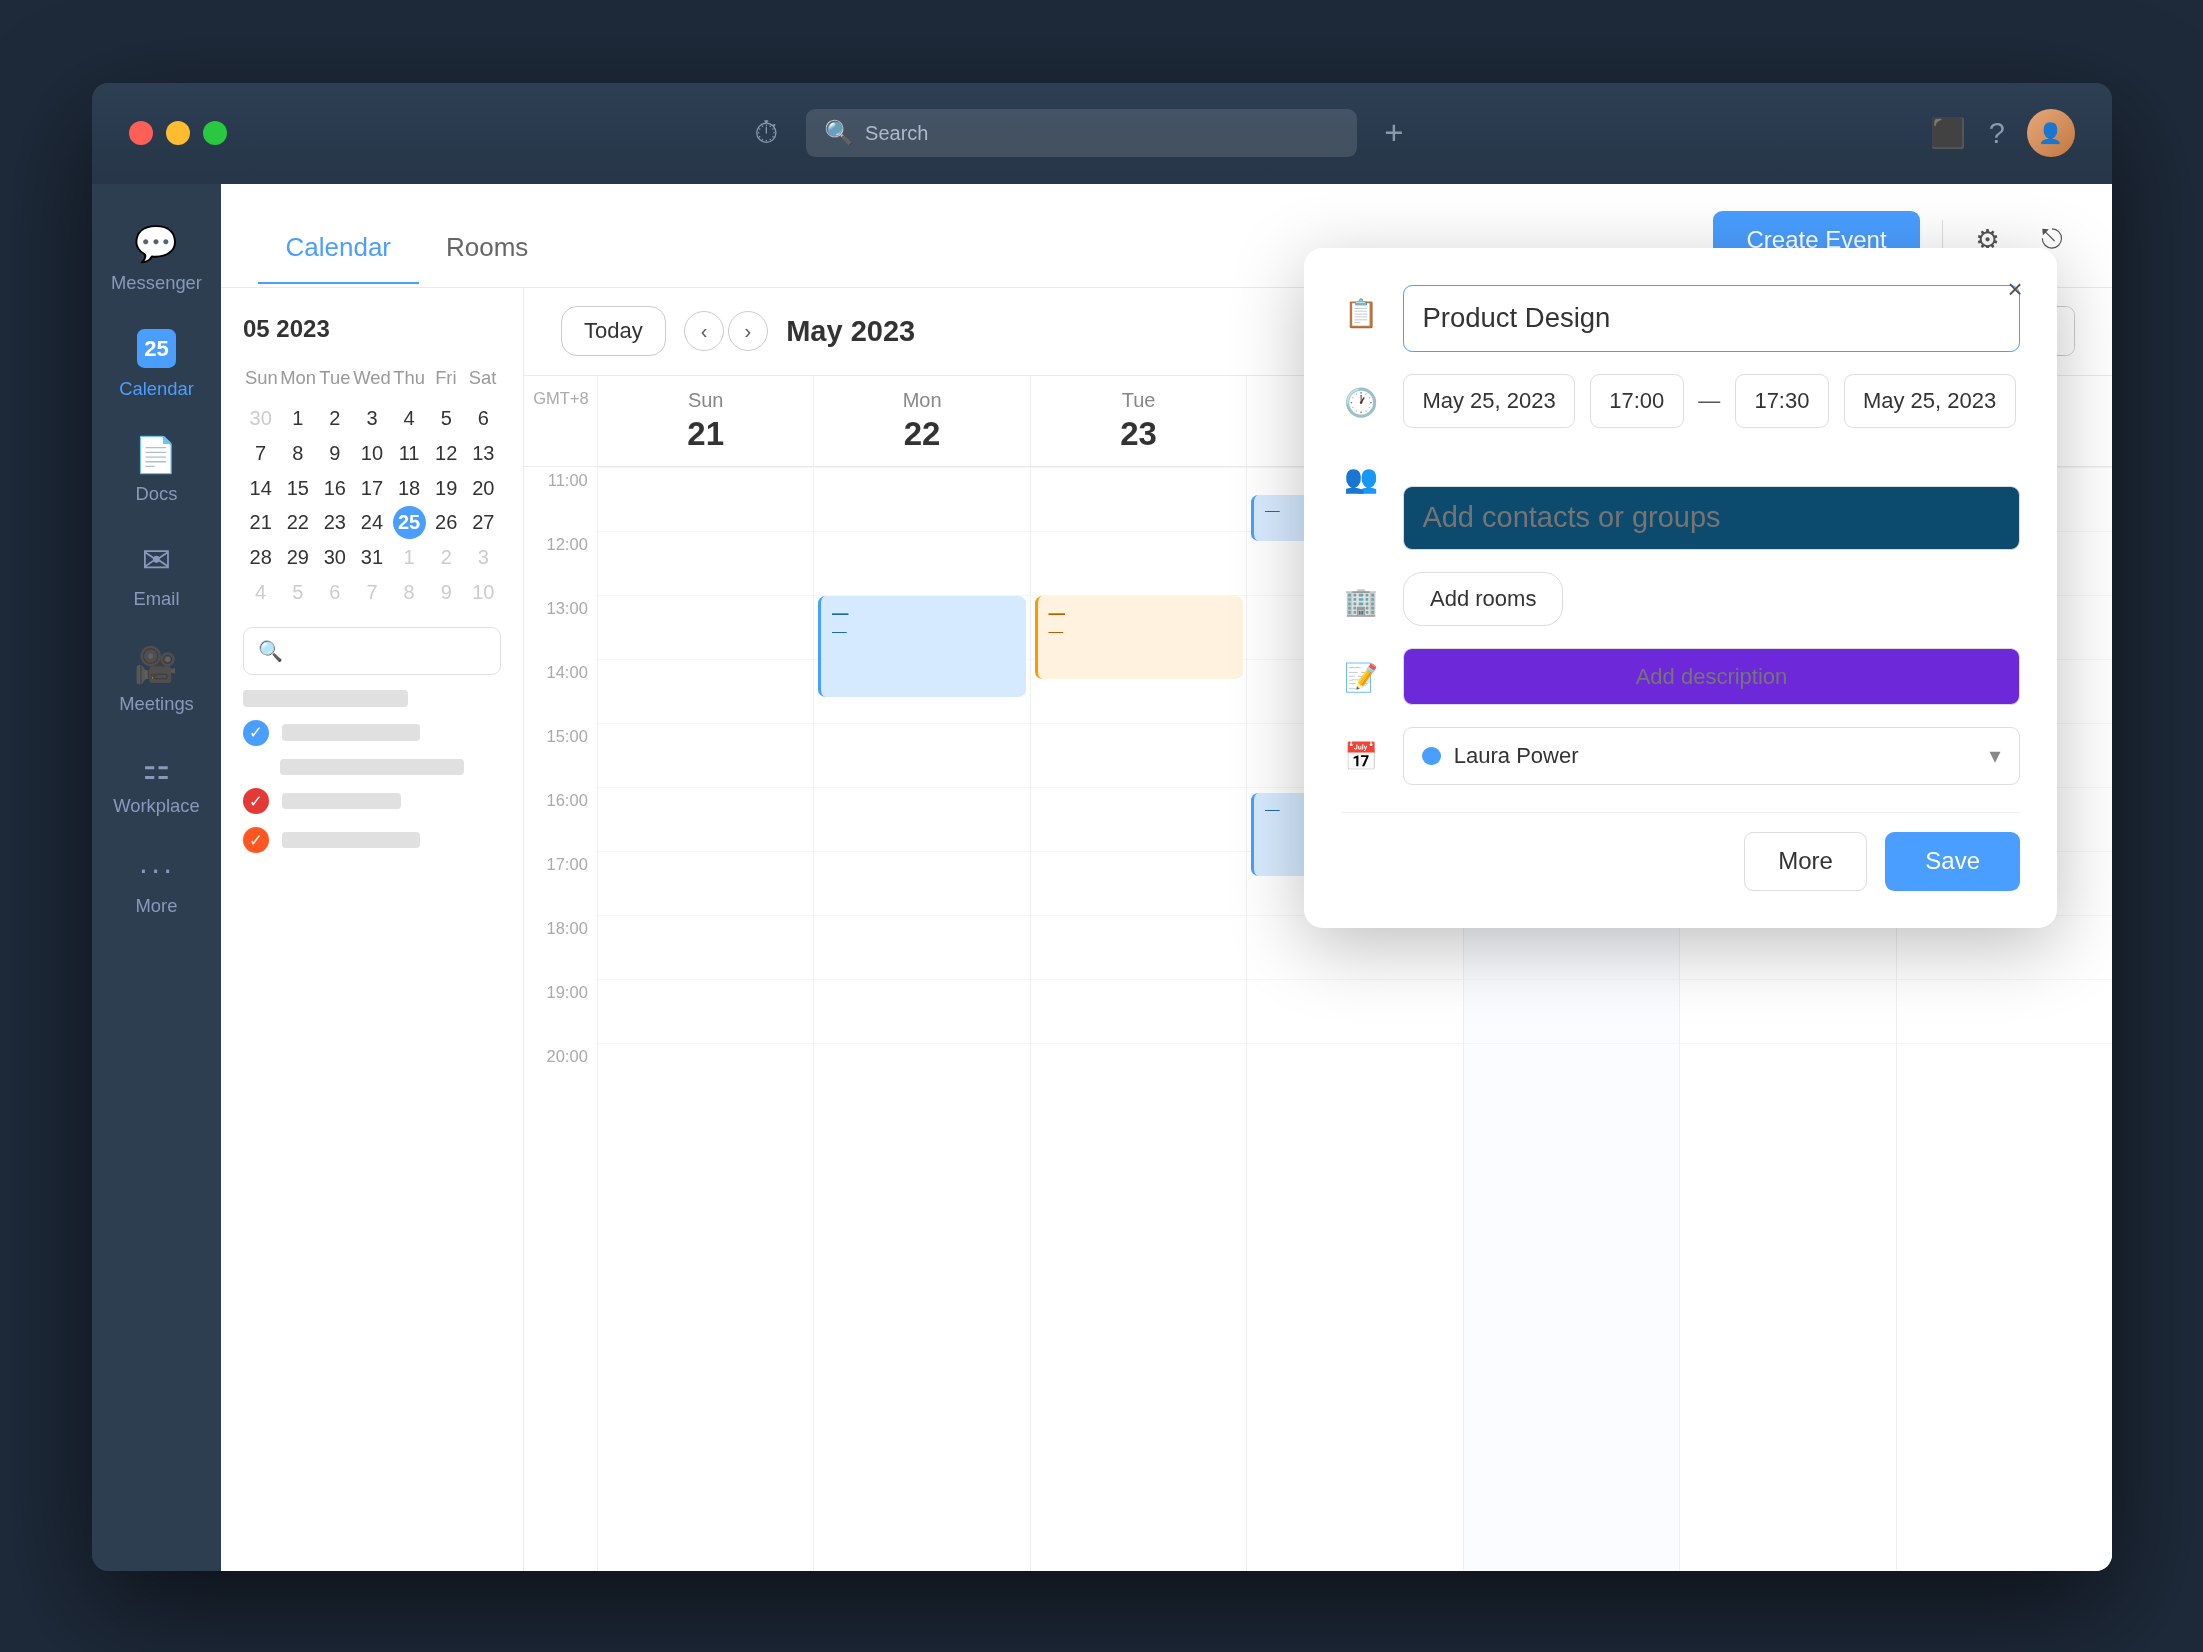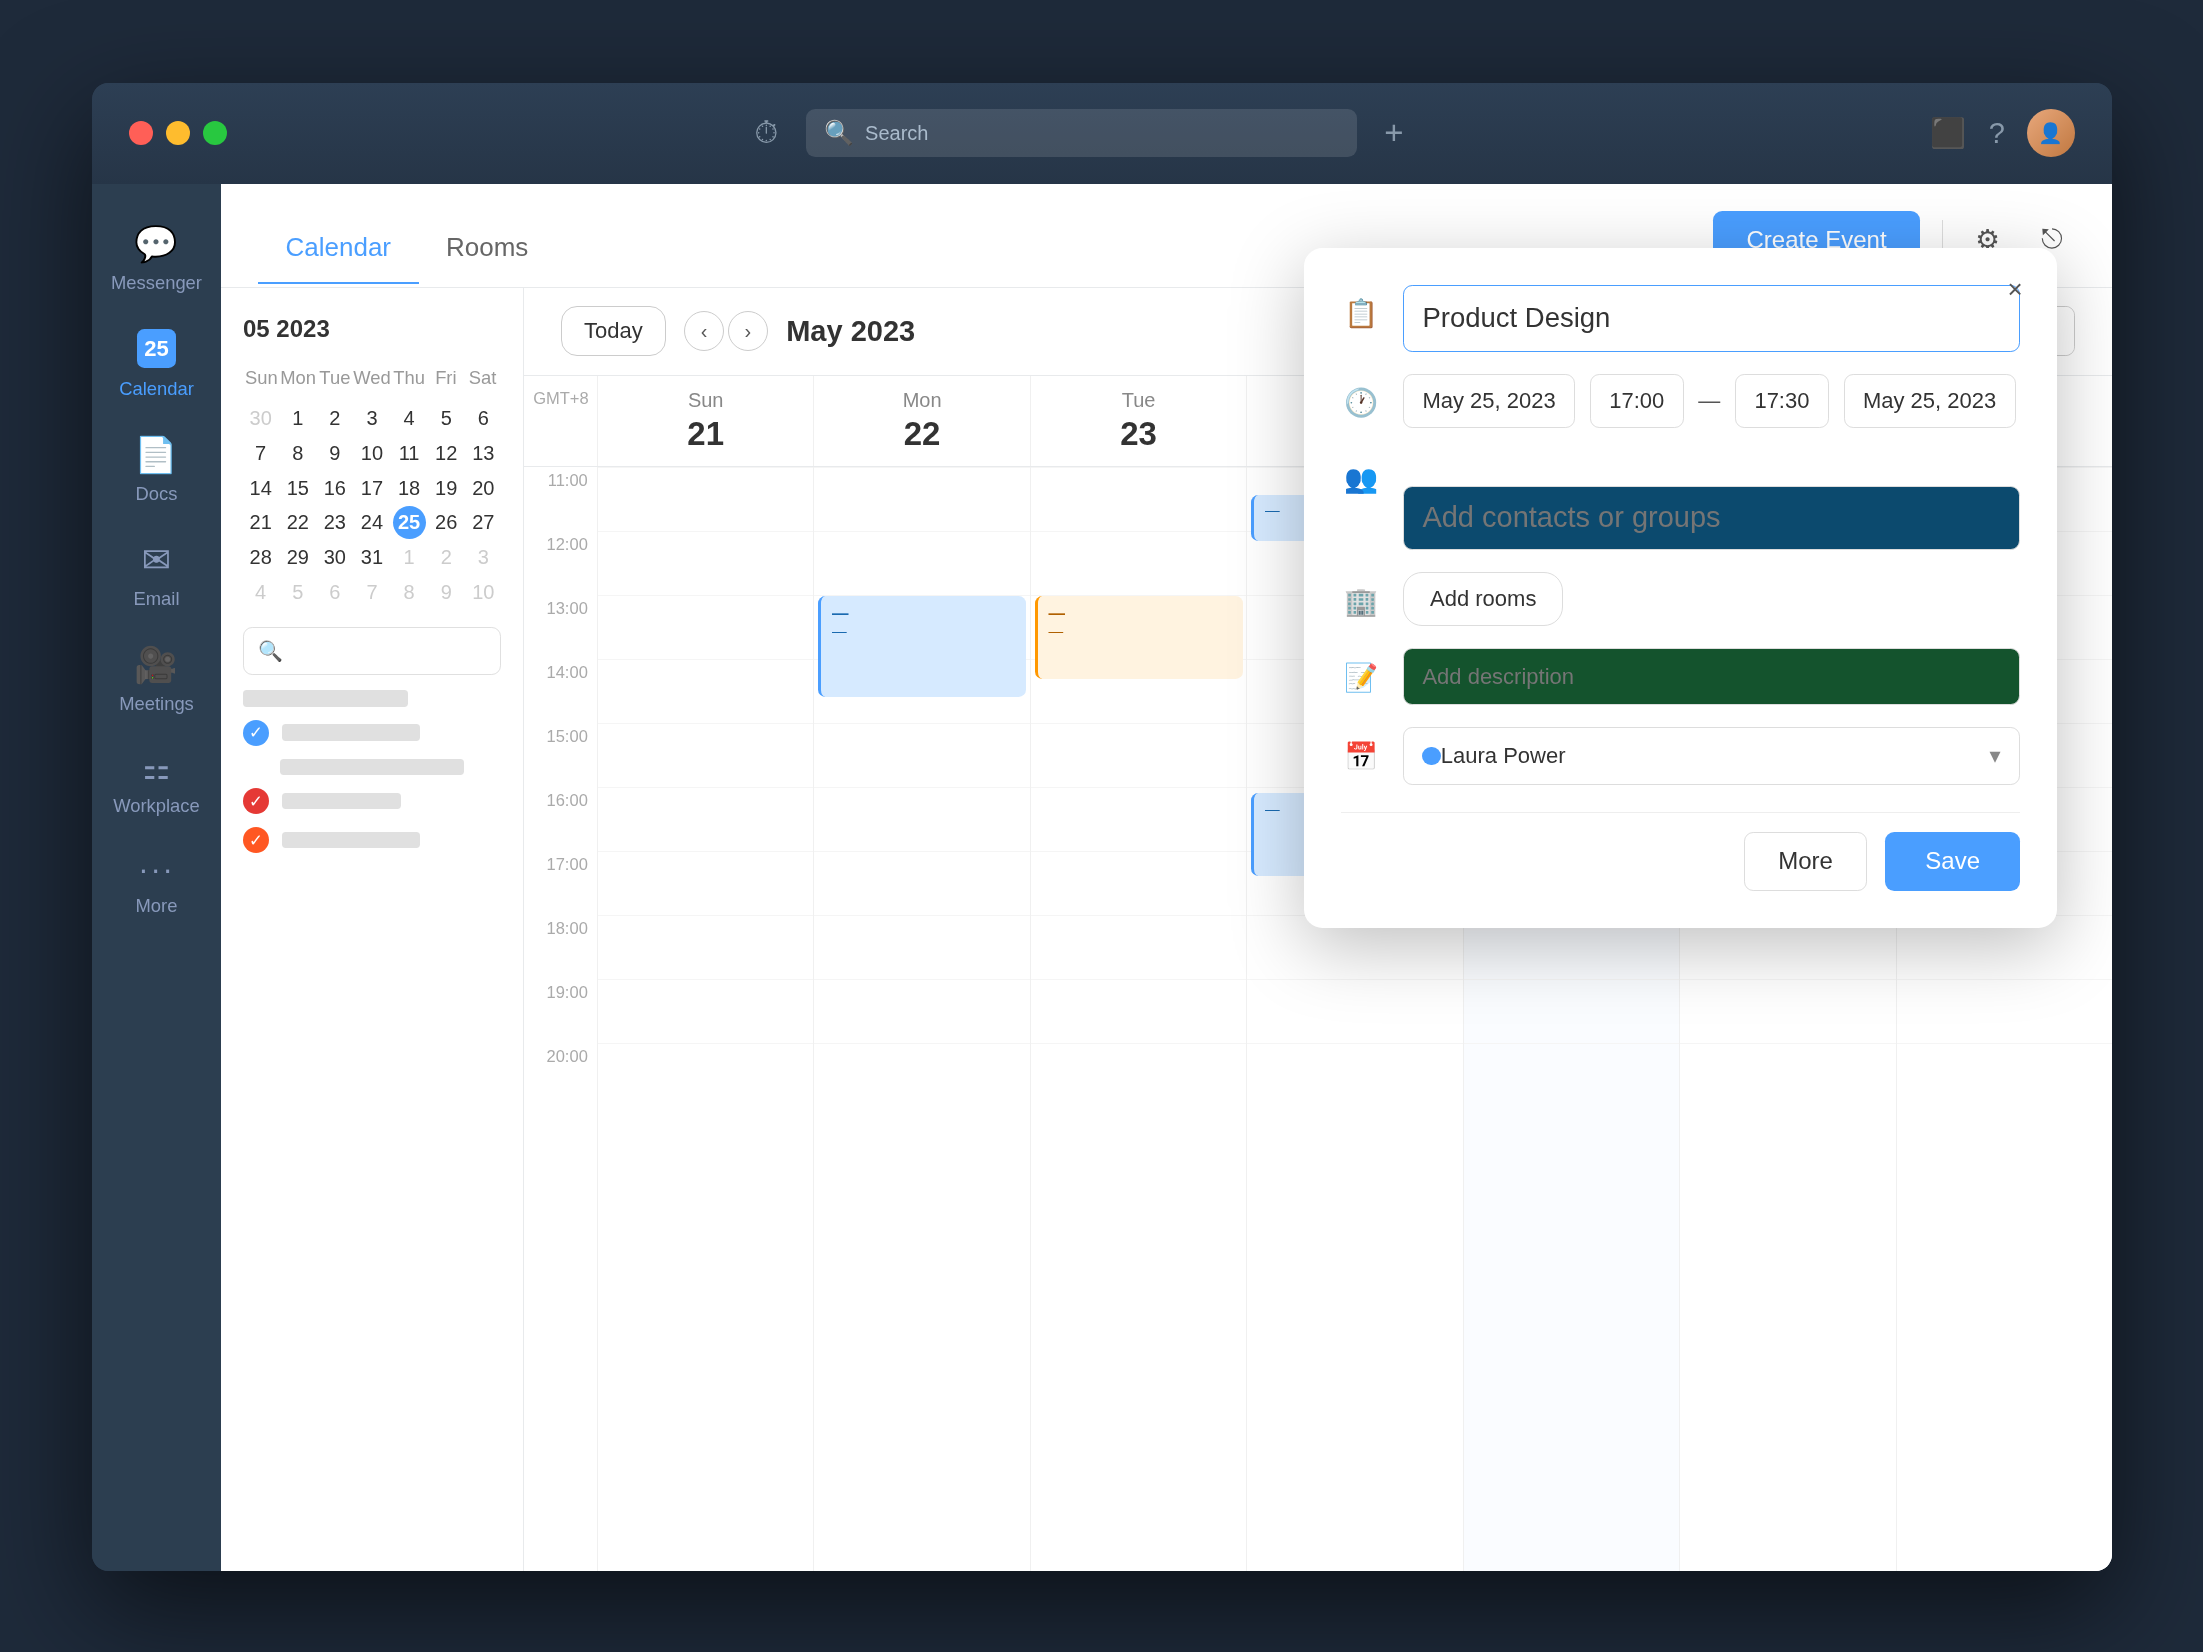--- a/index.html
+++ b/index.html
@@ -624,21 +624,22 @@
       cursor: pointer;
     }
 
     .description-input {
       width: 100%;
       border: 1.4px solid #ddd;
       border-radius: 9.2px;
       padding: 14.7px 18.4px;
       font-size: 22px;
       color: #aaa;
-      background: #14532d;
+      background: #6d28d9;
+      text-align: center;
     }
 
     .calendar-select {
       width: 100%;
       border: 1.4px solid #ddd;
       border-radius: 9.2px;
       padding: 14.7px 18.4px;
       font-size: 22px;
       color: #333;
       background: white;
@@ -1119,21 +1120,21 @@
         <div class="modal-field-icon">📝</div>
         <div class="modal-field-content">
           <input class="description-input" type="text" placeholder="Add description" style="">
         </div>
       </div>
 
       <div class="modal-field">
         <div class="modal-field-icon">📅</div>
         <div class="modal-field-content">
           <div class="calendar-select">
-            <div style="display:flex;align-items:center;text-align:center;">
+            <div style="display:flex;align-items:center;gap:13px;text-align:center;">
               <div class="cal-dot"></div>
               <span>Laura Power</span>
             </div>
             <span style="color:#888;">▾</span>
           </div>
         </div>
       </div>
 
       <div class="modal-actions">
         <button class="more-btn">

